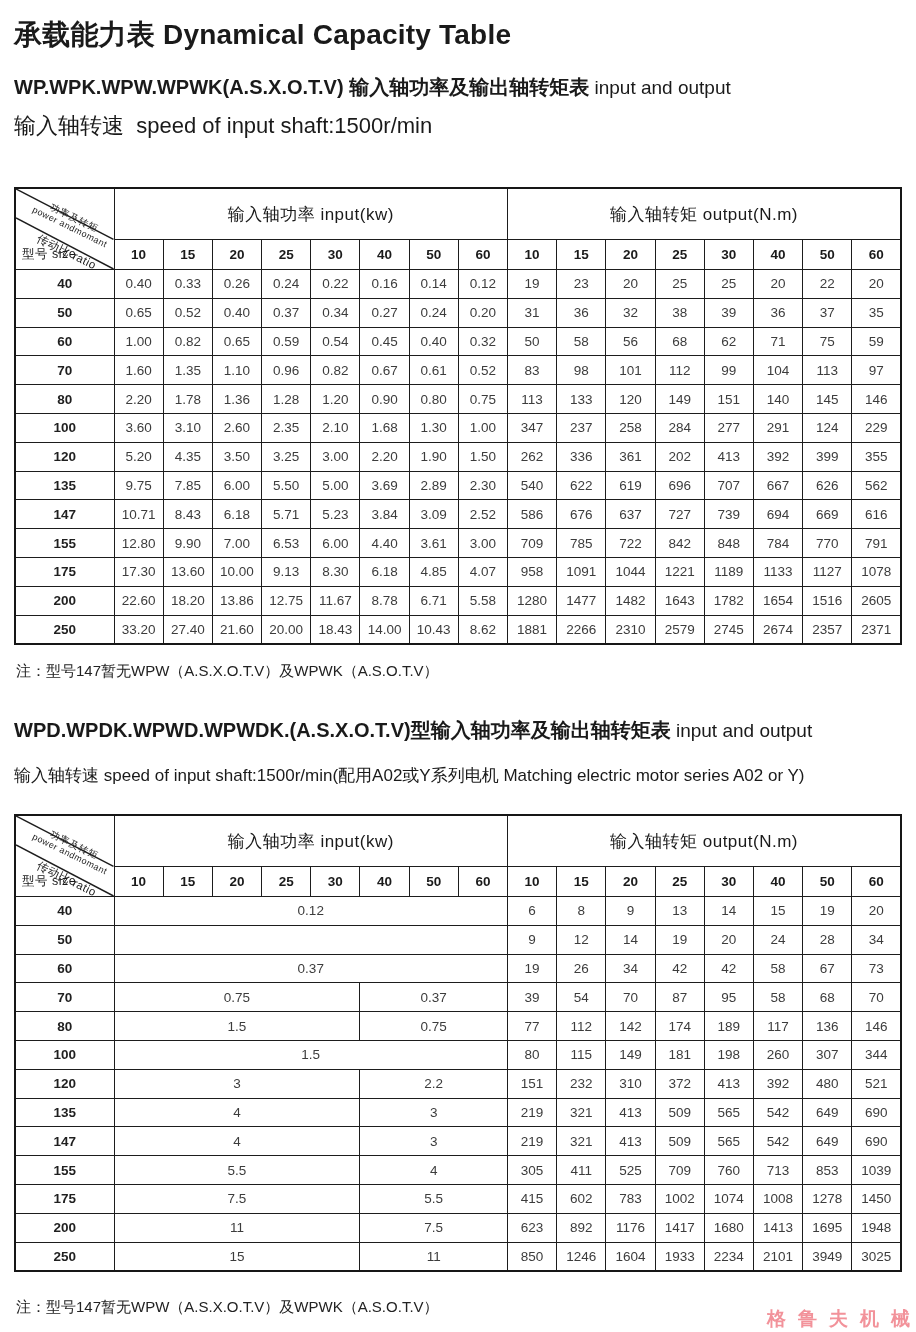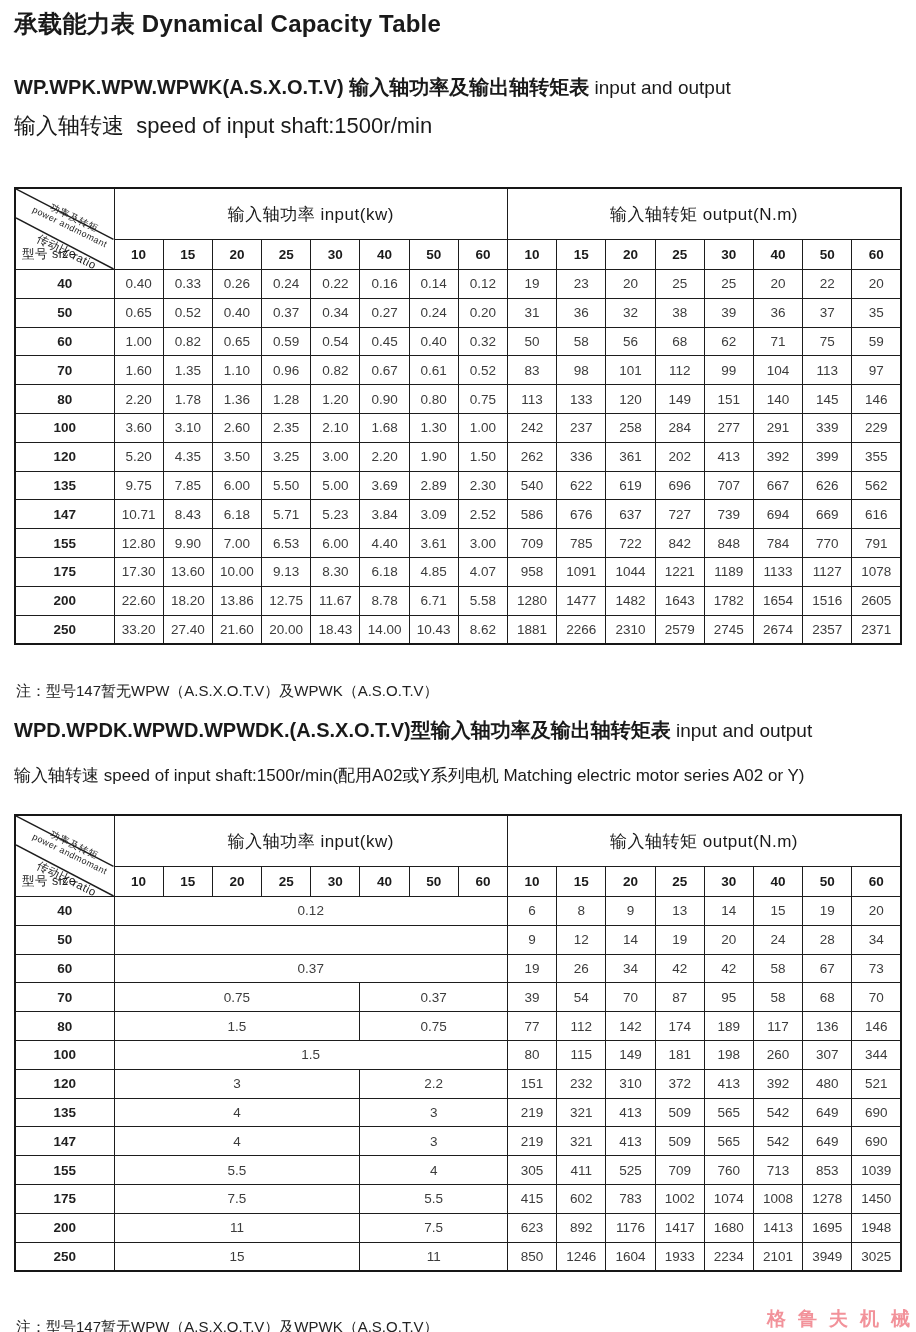--- a/index.html
+++ b/index.html
@@ -2,26 +2,26 @@
 <html><head>
 <meta charset="utf-8">
 <style>
   html,body{margin:0;padding:0;}
   body{
     width:916px;height:1332px;position:relative;background:#fff;
     font-family:"Liberation Sans","DejaVu Sans",sans-serif;color:#1a1a1a;
     overflow:hidden;
   }
   .abs{position:absolute;}
-  .page-title{left:14px;top:8px;font-size:24px;font-weight:700;letter-spacing:0.2px;}
+  .page-title{left:14px;top:16px;font-size:28px;font-weight:700;letter-spacing:0.2px;}
   .sec-title{left:14px;font-size:20px;white-space:nowrap;}
   .sec-title .bold{font-weight:700;}
   .sec-title .reg{font-weight:400;font-size:19px;}
   .sec-sub{left:14px;font-size:22px;font-weight:400;white-space:pre;}
-  .note{left:16px;font-size:15px;color:#222;margin-top:20px;}
+  .note{left:16px;font-size:15px;color:#222;}
 
   table.cap{border-collapse:collapse;table-layout:fixed;width:888px;border:2.5px solid #161616;}
   table.cap th,table.cap td{border:1.5px solid #1d1d1d;text-align:center;vertical-align:middle;padding:0;overflow:hidden;}
   tr.group-row th{height:50px;font-size:17px;font-weight:400;letter-spacing:0.5px;}
   tr.cols-row th{height:29px;font-size:13.5px;font-weight:700;}
   tbody.rows tr{height:28.8px;}
   tbody.rows td{font-size:13.5px;font-weight:400;color:#3c3c3c;}
   tbody.rows th{font-size:13.5px;font-weight:700;color:#1f1f1f;}
 
   th.corner{position:relative;padding:0;}
@@ -187,27 +187,27 @@
         <tr>
           <th>100</th>
           <td>3.60</td>
           <td>3.10</td>
           <td>2.60</td>
           <td>2.35</td>
           <td>2.10</td>
           <td>1.68</td>
           <td>1.30</td>
           <td>1.00</td>
-          <td>242</td>
+          <td>347</td>
           <td>237</td>
           <td>258</td>
           <td>284</td>
           <td>277</td>
           <td>291</td>
-          <td>339</td>
+          <td>124</td>
           <td>229</td>
         </tr>
         <tr>
           <th>120</th>
           <td>5.20</td>
           <td>4.35</td>
           <td>3.50</td>
           <td>3.25</td>
           <td>3.00</td>
           <td>2.20</td>

